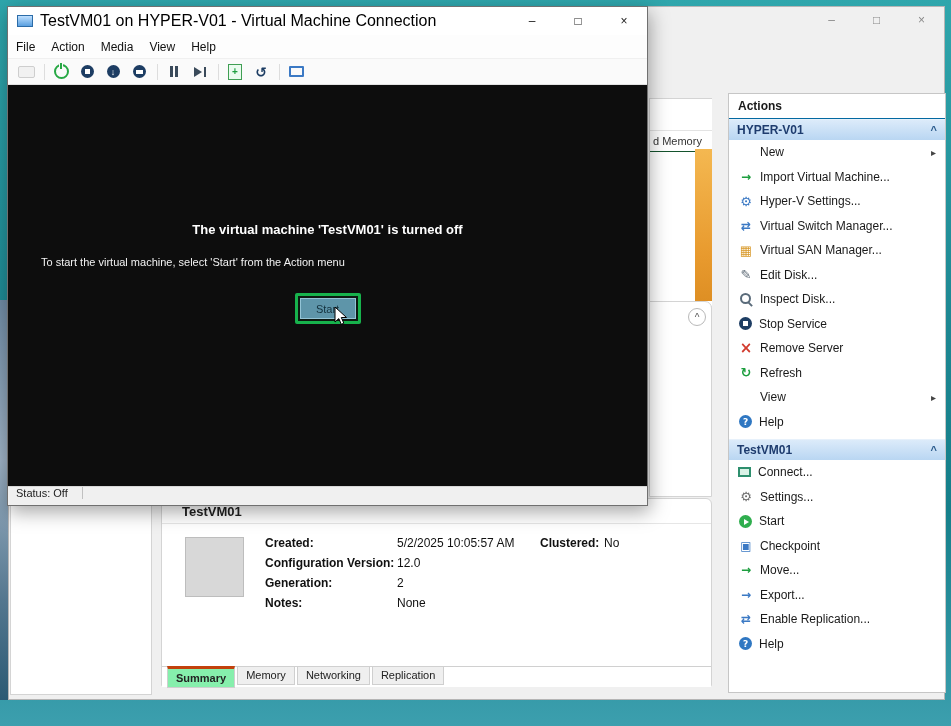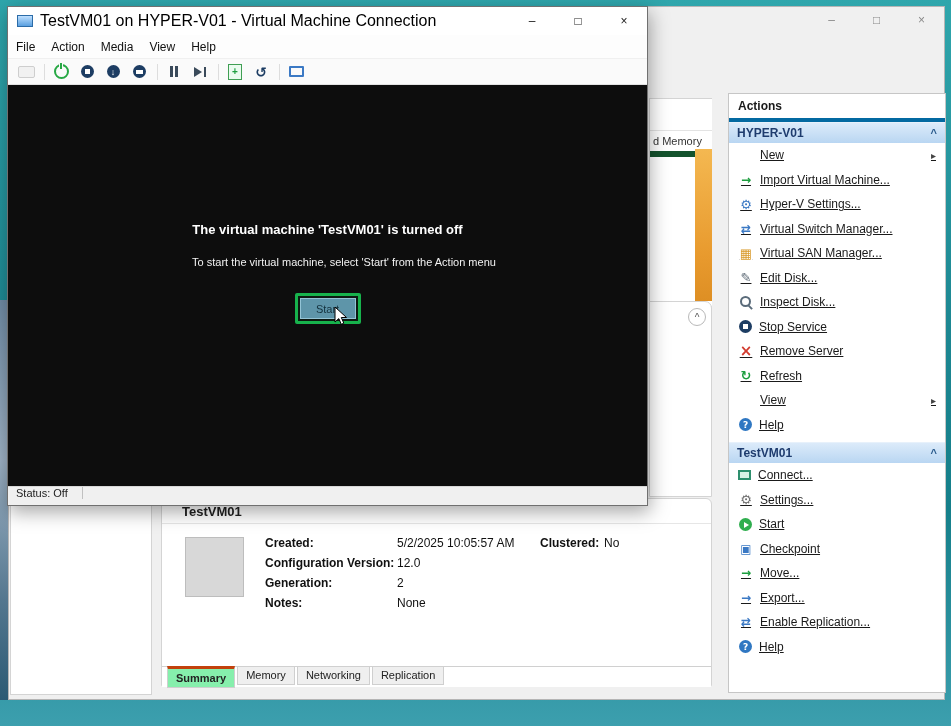--- a/index.html
+++ b/index.html
@@ -7,46 +7,46 @@
     font-family:"Liberation Sans","DejaVu Sans",sans-serif;
     background:linear-gradient(180deg,#2fa6ac 0%,#1d8792 45%,#157f8a 70%,#3c9fae 100%);}
   .wallpaper-accent{position:absolute;left:0;top:300px;width:9px;height:400px;
     background:linear-gradient(180deg,#6f8aa3,#9db1c4 40%,#54778f 75%,#2c5a74);}
 
   
   .hv{position:absolute;left:8px;top:6px;width:937px;height:694px;background:#f0f0f0;border:1px solid #b5b5b5;box-sizing:border-box;}
   .hv-titlebar{height:25px;display:flex;justify-content:flex-end;align-items:center;background:#f0f0f0;}
   .hv-ctrl{width:45px;height:100%;display:flex;align-items:center;justify-content:center;color:#8a8a8a;font-size:12px;}
   .pane{position:absolute;background:#fff;border:1px solid #d4d4d4;box-sizing:border-box;}
-  .vml-head{margin-top:31px;border-top:1px solid #e3e3e3;border-bottom:6px solid #14532d;height:20px;
+  .vml-head{margin-top:31px;border-top:1px solid #e3e3e3;border-bottom:1px solid #14532d;height:20px;
     font-size:11px;color:#333;display:flex;align-items:center;padding-left:3px;overflow:hidden;white-space:nowrap;}
   .amber{position:absolute;left:686px;top:142px;width:17px;height:152px;
     background:linear-gradient(180deg,#f4b851,#e89a2e 70%,#de8f24);}
   .collapse-btn{position:absolute;right:5px;top:6px;width:16px;height:16px;border:1px solid #b9b9b9;border-radius:50%;
     display:flex;align-items:center;justify-content:center;font-size:10px;color:#555;background:#fff;}
 
   
   .details-header{height:24px;border-bottom:1px solid #e6e6e6;display:flex;align-items:center;padding-left:20px;
     font-weight:bold;font-size:13px;color:#222;}
   .thumb{position:absolute;left:23px;top:38px;width:57px;height:58px;background:#d8d8d8;border:1px solid #bdbdbd;}
   .frow{position:absolute;left:103px;font-size:12px;color:#111;white-space:nowrap;}
   .frow b{display:inline-block;width:132px;font-weight:bold;}
   .crow{position:absolute;left:378px;font-size:12px;color:#111;white-space:nowrap;}
   .crow b{display:inline-block;width:64px;font-weight:bold;}
   .tabs{position:absolute;left:0;right:0;top:167px;height:20px;border-top:1px solid #d0d0d0;display:flex;align-items:flex-start;padding-left:5px;background:#fff;}
   .tab{font-size:11px;color:#222;padding:2px 8px 3px 8px;border:1px solid #cfcfcf;border-top:none;background:#efefef;margin-right:2px;}
   .tab.active{background:#86efac;border-top:3px solid #c2410c;margin-top:-1px;padding-top:3px;font-weight:bold;}
 
   
-  .actions-title{height:24px;display:flex;align-items:center;padding-left:9px;font-weight:bold;font-size:12px;color:#1a1a1a;border-bottom:4px solid #0369a1;}
+  .actions-title{height:24px;display:flex;align-items:center;padding-left:9px;font-weight:bold;font-size:12px;color:#1a1a1a;border-bottom:1px solid #0369a1;}
   .grp-head{height:20px;background:linear-gradient(180deg,#dcebfa,#b9d6f2);display:flex;align-items:center;
     padding:0 8px;color:#1e3c6e;font-weight:bold;font-size:12px;border-top:1px solid #e7f1fb;gap:8px;}
   .grp-head .chev{margin-left:auto;font-size:11px;color:#2a5a8c;font-weight:bold;}
   .grp-gap{height:5px;}
-  .act-item{height:24.5px;display:flex;align-items:center;padding-left:9px;font-size:12px;color:#1a1a1a;cursor:default;text-decoration:underline;}
+  .act-item{height:24.5px;display:flex;align-items:center;padding-left:9px;font-size:12px;color:#1a1a1a;cursor:default;}
   .act-item .arrow{margin-left:auto;margin-right:9px;font-size:10px;color:#444;}
   .act-label{white-space:nowrap;}
 
   
   .ic{width:16px;height:16px;display:inline-flex;align-items:center;justify-content:center;flex:none;margin-right:6px;
     font-size:12px;font-family:"DejaVu Sans",sans-serif;position:relative;}
   .ic-import::before{content:"→";color:#1d9e3f;font-weight:bold;}
   .ic-gear-blue::before{content:"⚙";color:#3b79c4;font-size:13px;}
   .ic-gear-gray::before{content:"⚙";color:#6e6e6e;font-size:13px;}
   .ic-switch::before{content:"⇄";color:#3b79c4;font-weight:bold;}
@@ -95,21 +95,21 @@
   .tbi-pause{display:flex;gap:2px;}
   .tbi-pause i{width:3px;height:11px;background:#3a4a5a;display:block;}
   .tbi-step{width:0;height:0;border-left:8px solid #3a4a5a;border-top:5px solid transparent;border-bottom:5px solid transparent;}
   .tbi-step-bar{width:2px;height:10px;background:#3a4a5a;margin-left:2px;}
   .tbi-chk{width:12px;height:14px;border:1px solid #3f9e53;background:#eafbef;position:relative;}
   .tbi-chk::after{content:"+";color:#1d9e3f;font-weight:bold;font-size:10px;position:absolute;left:50%;top:50%;transform:translate(-50%,-55%);}
   .tbi-revert::before{content:"↺";color:#1d3d63;font-size:14px;font-weight:bold;}
   .tbi-mon{width:15px;height:11px;border:2px solid #3b79c4;border-radius:1px;box-sizing:border-box;}
   .vmc-screen{position:absolute;left:0;top:78px;width:100%;height:403px;background:#0d0d0d;}
   .screen-msg1{position:absolute;left:0;right:0;top:137px;text-align:center;color:#fff;font-size:13px;font-weight:bold;}
-  .screen-msg2{position:absolute;left:0;right:0;top:171px;text-align:center;color:#f2f2f2;font-size:11px;margin-left:33px;}
+  .screen-msg2{position:absolute;left:0;right:0;top:171px;color:#f2f2f2;font-size:11px;margin-left:33px;}
   .start-wrap{position:absolute;left:50%;top:208px;transform:translateX(-50%);border:3px solid #17b24c;border-radius:2px;padding:2px;background:rgba(23,178,76,.08);}
   .start-btn{width:56px;height:21px;background:#5e95a9;border:1px solid #93c4d6;color:#14323e;font-size:11px;
     display:flex;align-items:center;justify-content:center;box-sizing:border-box;}
   .cursor{position:absolute;left:36px;top:10px;z-index:2;}
   .vmc-statusbar{position:absolute;left:0;right:0;bottom:0;height:19px;background:#f0f0f0;border-top:1px solid #d8d8d8;
     display:flex;font-size:11px;color:#222;padding-left:8px;box-sizing:border-box;}
   .status-sep{width:1px;height:12px;background:#c0c0c0;margin-left:14px;}
 </style>
 </head>
 <body>

